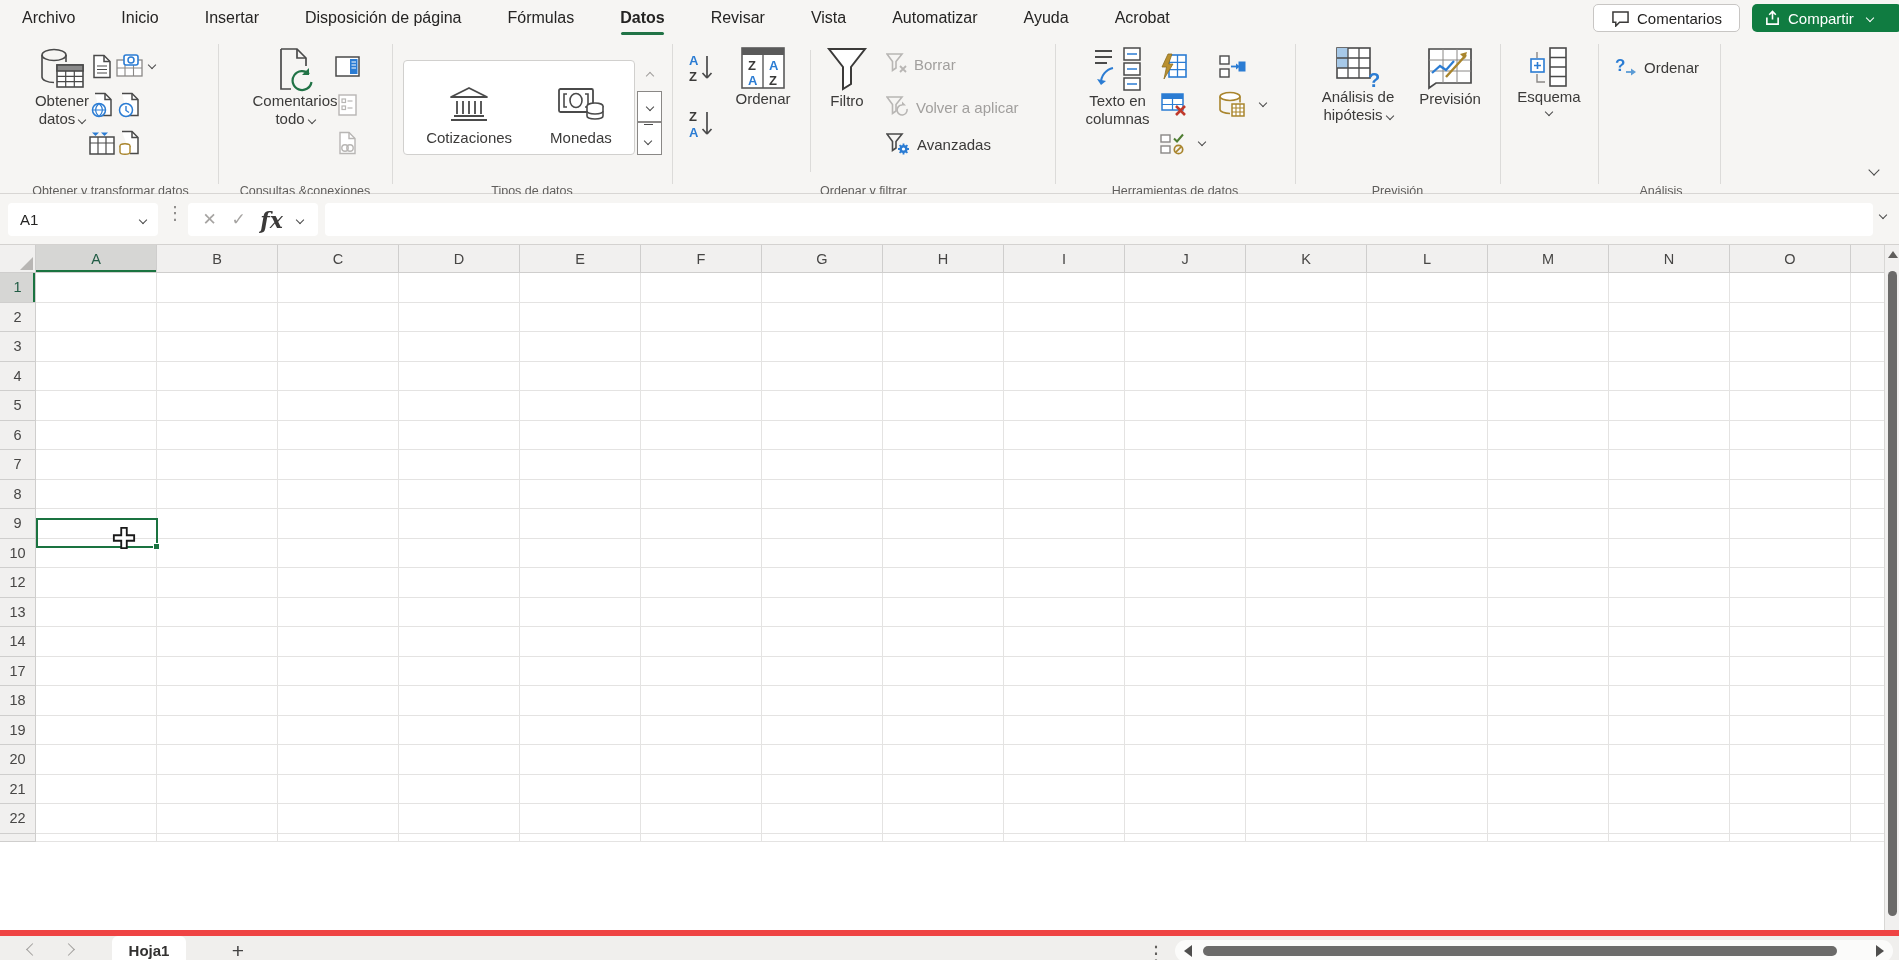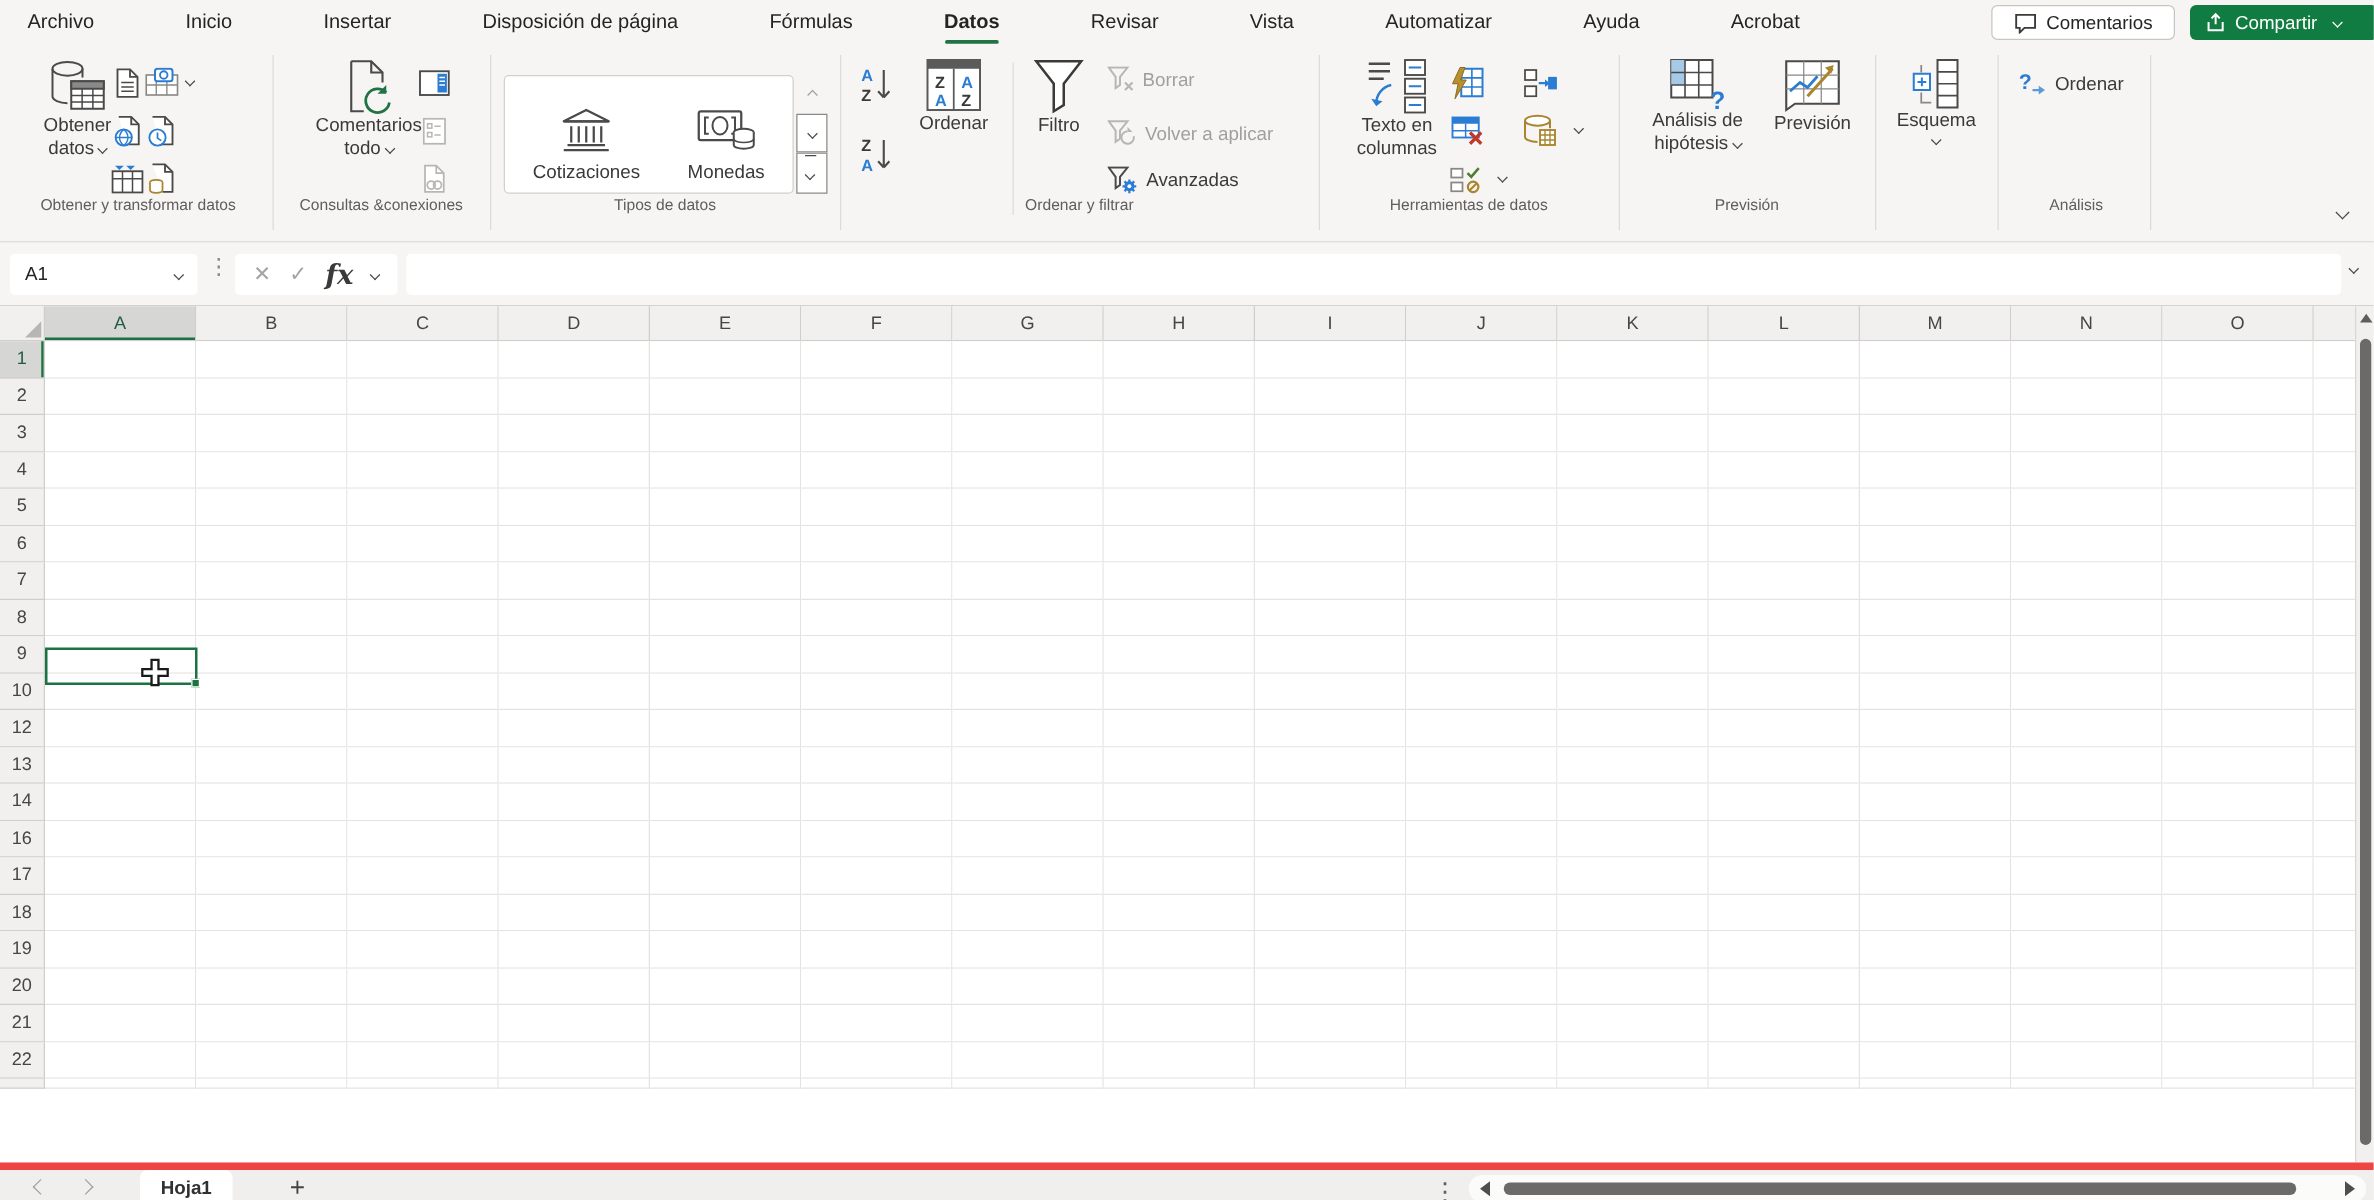--- a/index.html
+++ b/index.html
@@ -1,34 +1,34 @@
 <!DOCTYPE html>
 <html><head>
 <meta charset="utf-8">
 <style>
   * { box-sizing: border-box; margin: 0; padding: 0; }
   html,body { width:1899px; height:960px; overflow:hidden; }
   body { font-family:"Liberation Sans","DejaVu Sans",sans-serif; background:#fff; color:#252423; }
   #app { position:relative; width:1899px; height:960px; background:#f6f5f3; }
 
   
-  #menubar { position:absolute; left:0; top:0; width:1899px; height:36px; display:flex; align-items:center; padding-left:22px; gap:73px; }
+  #menubar { position:absolute; left:0; top:0; width:1899px; height:36px; display:flex; align-items:center; padding-left:22px; gap:46px; }
   .mtab { position:relative; font-size:16px; color:#252423; white-space:nowrap; cursor:default; }
   .mtab.active { font-weight:bold; }
   .mtab.active::after { content:""; position:absolute; left:1px; right:1px; bottom:-8px; height:3px; background:#217346; border-radius:2px; }
   #comments-btn { position:absolute; left:1593px; top:4px; width:147px; height:28px; background:#fff; border:1px solid #c8c6c4; border-radius:5px; display:flex; align-items:center; justify-content:center; gap:7px; font-size:15px; }
   #share-btn { position:absolute; left:1752px; top:4px; width:150px; height:28px; background:#107C41; border-radius:5px; display:flex; align-items:center; padding-left:12px; gap:7px; font-size:15px; color:#fff; }
   .chv { display:inline-block; width:6px; height:6px; border-right:1.4px solid #4a4a4a; border-bottom:1.4px solid #4a4a4a; transform:rotate(45deg); }
   .chv.white { border-color:#fff; }
   .chv.gray { border-color:#a19f9d; }
 
   
   #ribbon { position:absolute; left:0; top:36px; width:1899px; height:158px; background:#f6f5f3; border-bottom:1px solid #d8d6d4; }
   .gsep { position:absolute; top:8px; height:140px; width:1px; background:#dcdbd9; }
-  .glabel { position:absolute; top:121px; height:16px; font-size:12.5px; color:#605e5c; text-align:center; white-space:nowrap; }
+  .glabel { position:absolute; top:148px; height:16px; font-size:12.5px; color:#605e5c; text-align:center; white-space:nowrap; }
   .bigbtn { position:absolute; top:10px; display:flex; flex-direction:column; align-items:center; cursor:default; }
   .bigbtn .lbl { font-size:15px; color:#3b3a39; line-height:18px; white-space:nowrap; }
   .bigbtn .lbl .chv { margin-left:4px; margin-bottom:1px; }
   .sbtn { position:absolute; width:28px; height:28px; display:flex; align-items:center; justify-content:center; }
   .inlbtn { position:absolute; display:flex; align-items:center; gap:6px; font-size:15px; color:#3b3a39; white-space:nowrap; }
   .inlbtn.disabled { color:#a19f9d; }
   #gallery { position:absolute; left:403px; top:24px; width:232px; height:95px; background:#fff; border:1px solid #d1d0ce; border-radius:4px; display:flex; align-items:flex-end; justify-content:center; gap:38px; padding-bottom:8px; }
   .gal-item { display:flex; flex-direction:column; align-items:center; gap:6px; font-size:15px; color:#3b3a39; }
   .galscroll { position:absolute; left:637px; width:25px; display:flex; align-items:center; justify-content:center; background:#fff; border:1px solid #8a8886; }
   .galscroll.disabled { background:transparent; border:none; }
@@ -706,39 +706,20 @@
           <div class="cell"></div>
           <div class="cell"></div>
           <div class="cell"></div>
           <div class="cell"></div>
           <div class="cell"></div>
           <div class="cell"></div>
           <div class="cell"></div>
           <div class="cell partial"></div>
         </div>
         <div class="grow">
-          <div class="row-h">16</div>
-          <div class="cell"></div>
-          <div class="cell"></div>
-          <div class="cell"></div>
-          <div class="cell"></div>
-          <div class="cell"></div>
-          <div class="cell"></div>
-          <div class="cell"></div>
-          <div class="cell"></div>
-          <div class="cell"></div>
-          <div class="cell"></div>
-          <div class="cell"></div>
-          <div class="cell"></div>
-          <div class="cell"></div>
-          <div class="cell"></div>
-          <div class="cell"></div>
-          <div class="cell partial"></div>
-        </div>
-        <div class="grow">
           <div class="row-h">17</div>
           <div class="cell"></div>
           <div class="cell"></div>
           <div class="cell"></div>
           <div class="cell"></div>
           <div class="cell"></div>
           <div class="cell"></div>
           <div class="cell"></div>
           <div class="cell"></div>
           <div class="cell"></div>

